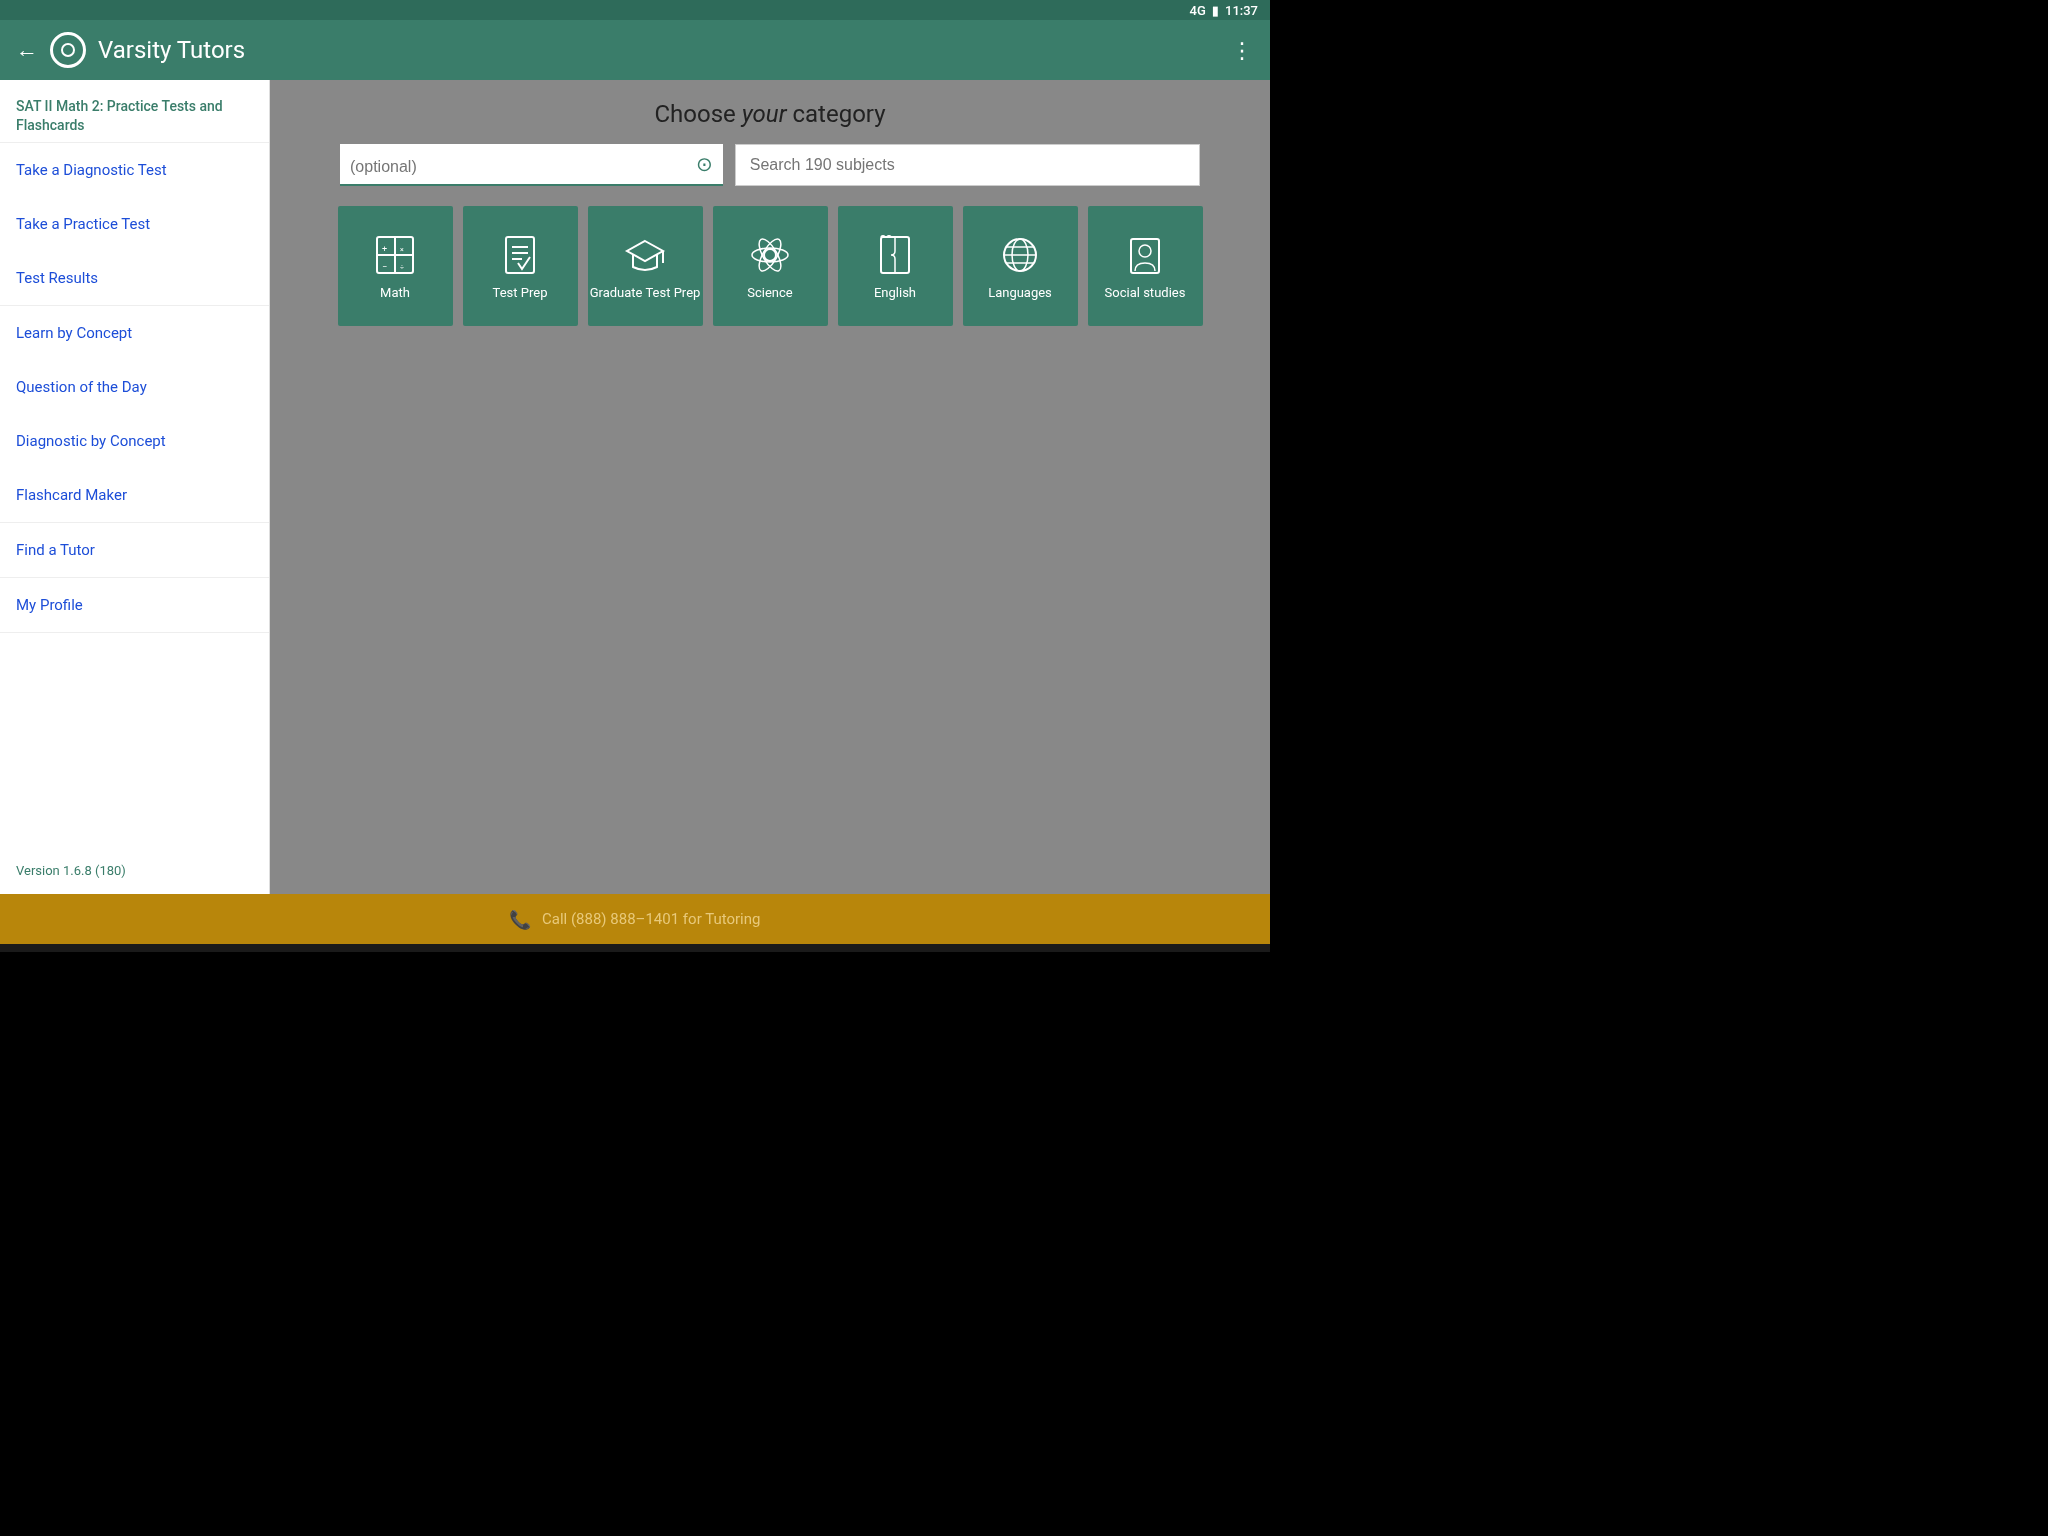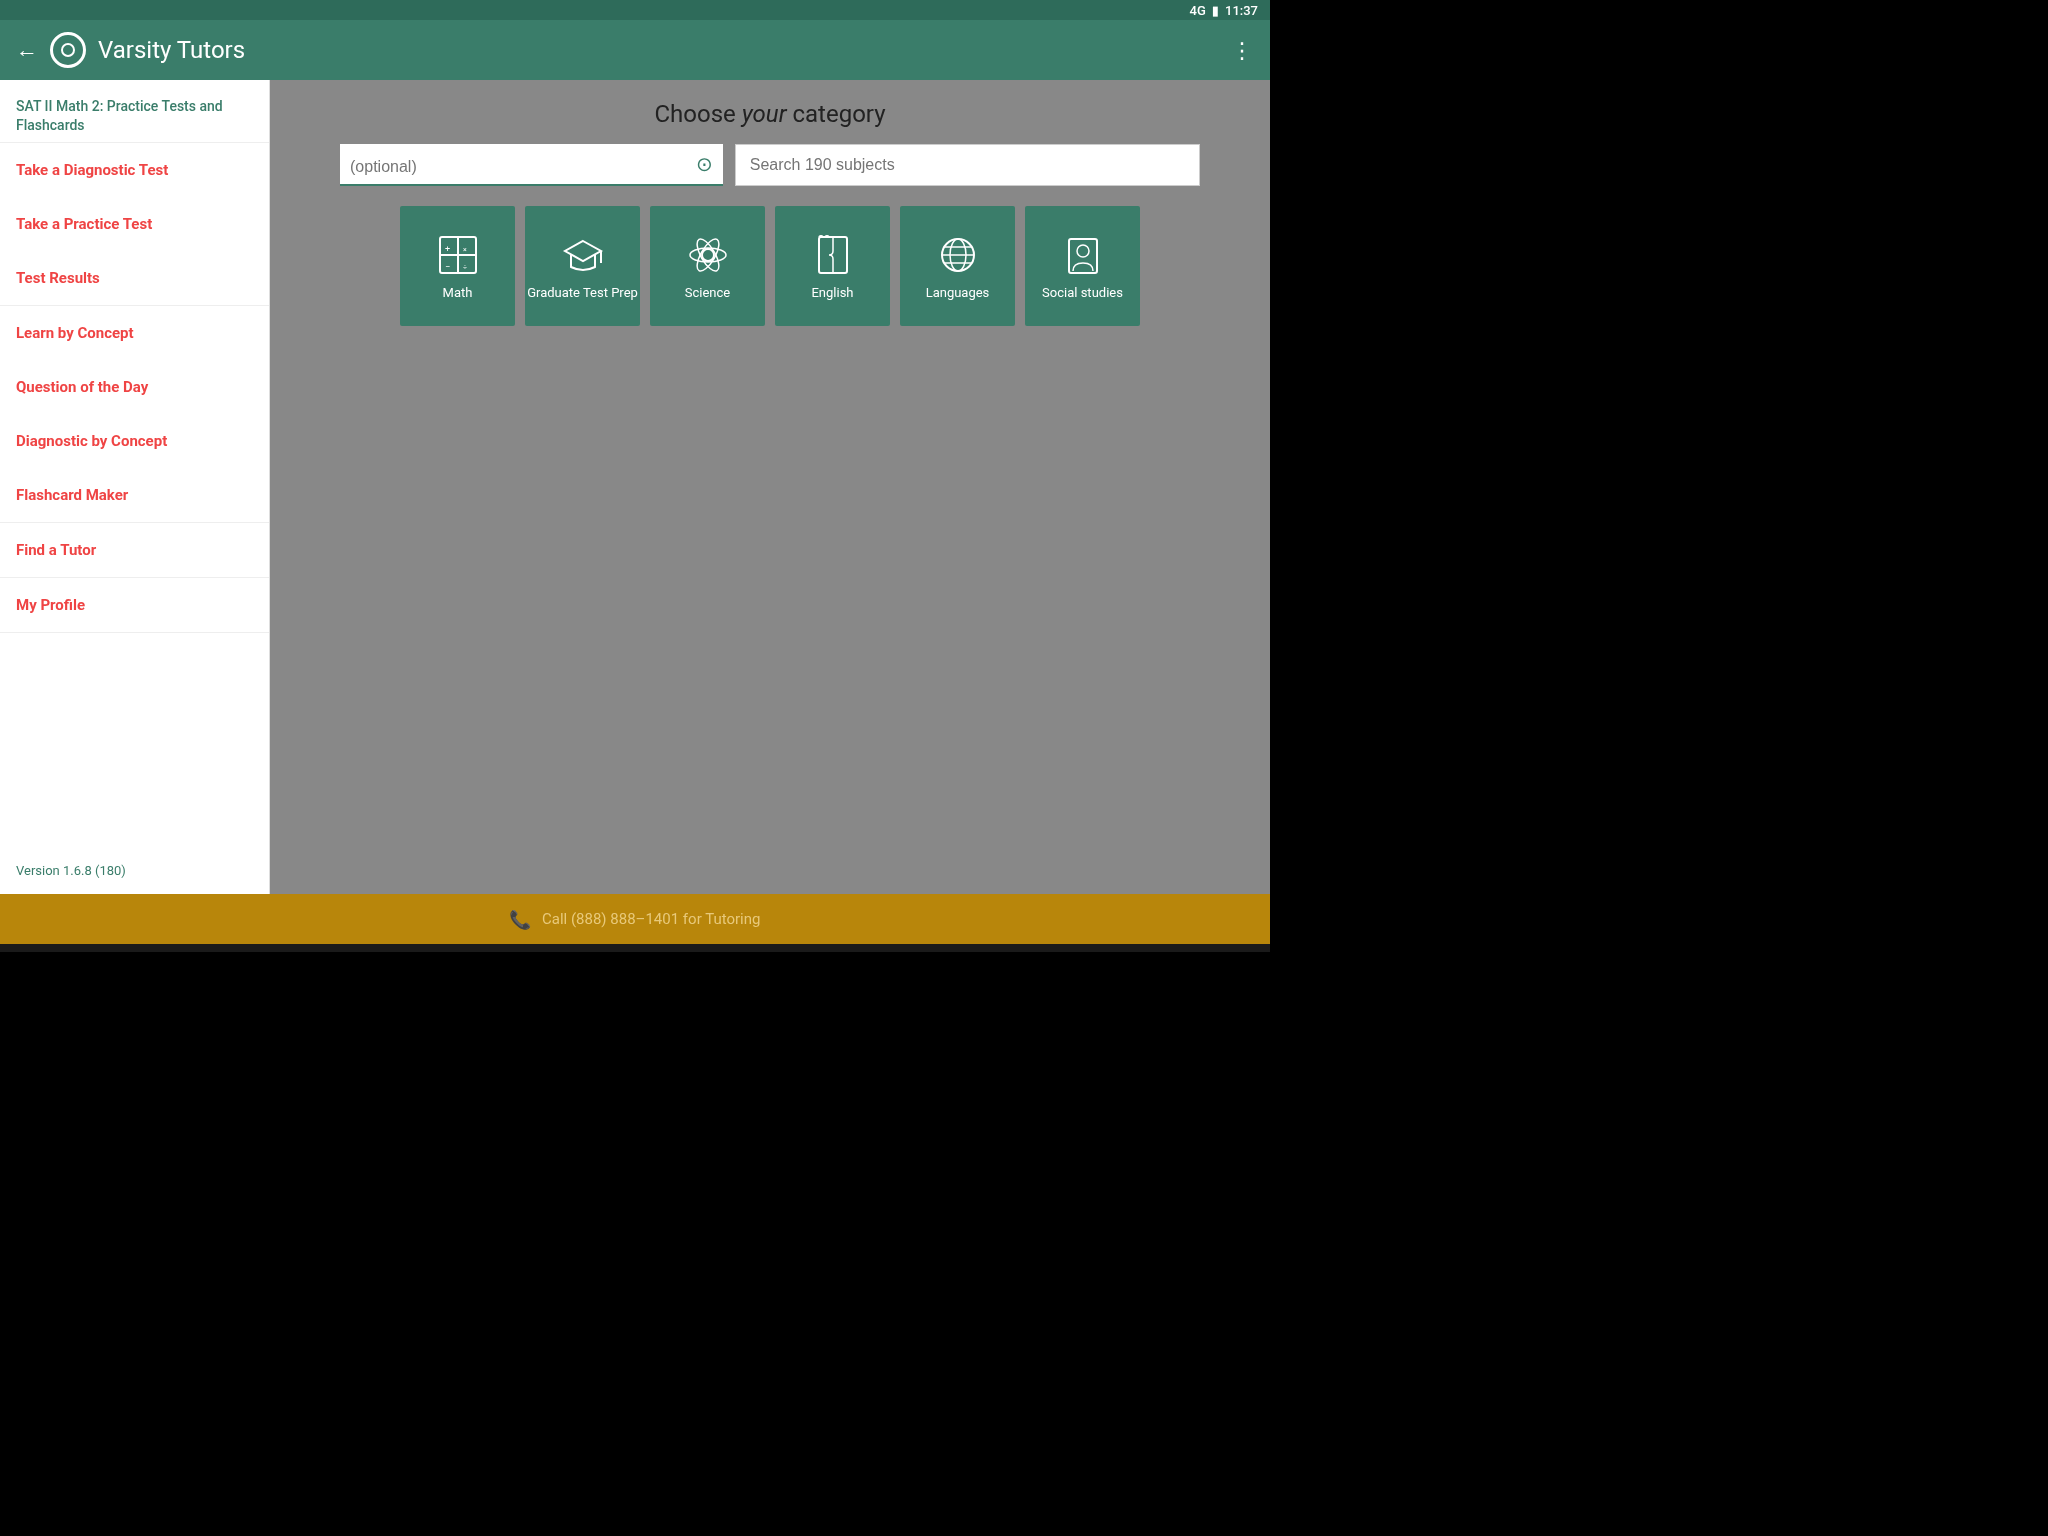--- a/index.html
+++ b/index.html
@@ -98,23 +98,23 @@
     .sidebar-header-text {
       color: #3a7d6a;
       font-size: 14px;
       font-weight: 500;
     }
     .sidebar-section {
       border-bottom: 1px solid #eee;
     }
     .sidebar-item {
       padding: 18px 16px;
-      color: #ef4444;
+      color: #1d4ed8;
       font-size: 15px;
-      font-weight: 700;
+      font-weight: 400;
       cursor: pointer;
     }
     .sidebar-version {
       padding: 16px;
       color: #3a7d6a;
       font-size: 13px;
       margin-top: auto;
     }
 
     
@@ -338,20 +338,30 @@
           <line x1="4" y1="22" x2="40" y2="22" stroke="white" stroke-width="2"></line>
           <line x1="22" y1="4" x2="22" y2="40" stroke="white" stroke-width="2"></line>
           <text x="9" y="19" fill="white" font-size="9">+</text>
           <text x="27" y="19" fill="white" font-size="7">×</text>
           <text x="9" y="37" fill="white" font-size="9">−</text>
           <text x="27" y="37" fill="white" font-size="7">÷</text>
         </svg>
         <span class="category-label">Math</span>
       </div>
 
+      <div class="category-card">
+        <svg width="44" height="44" viewBox="0 0 44 44" fill="none">
+          <rect x="8" y="4" width="28" height="36" rx="2" stroke="white" stroke-width="2" fill="none"></rect>
+          <line x1="14" y1="14" x2="30" y2="14" stroke="white" stroke-width="2"></line>
+          <line x1="14" y1="20" x2="30" y2="20" stroke="white" stroke-width="2"></line>
+          <line x1="14" y1="26" x2="24" y2="26" stroke="white" stroke-width="2"></line>
+          <polyline points="20,30 24,36 32,24" stroke="white" stroke-width="2" fill="none"></polyline>
+        </svg>
+        <span class="category-label">Test Prep</span>
+      </div>
 
       <div class="category-card">
         <svg width="44" height="44" viewBox="0 0 44 44" fill="none">
           <polygon points="22,8 40,18 22,28 4,18" stroke="white" stroke-width="2" fill="none"></polygon>
           <path d="M10 22 L10 34 Q22 40 34 34 L34 22" stroke="white" stroke-width="2" fill="none"></path>
           <line x1="40" y1="18" x2="40" y2="30" stroke="white" stroke-width="2"></line>
         </svg>
         <span class="category-label">Graduate Test Prep</span>
       </div>
 

